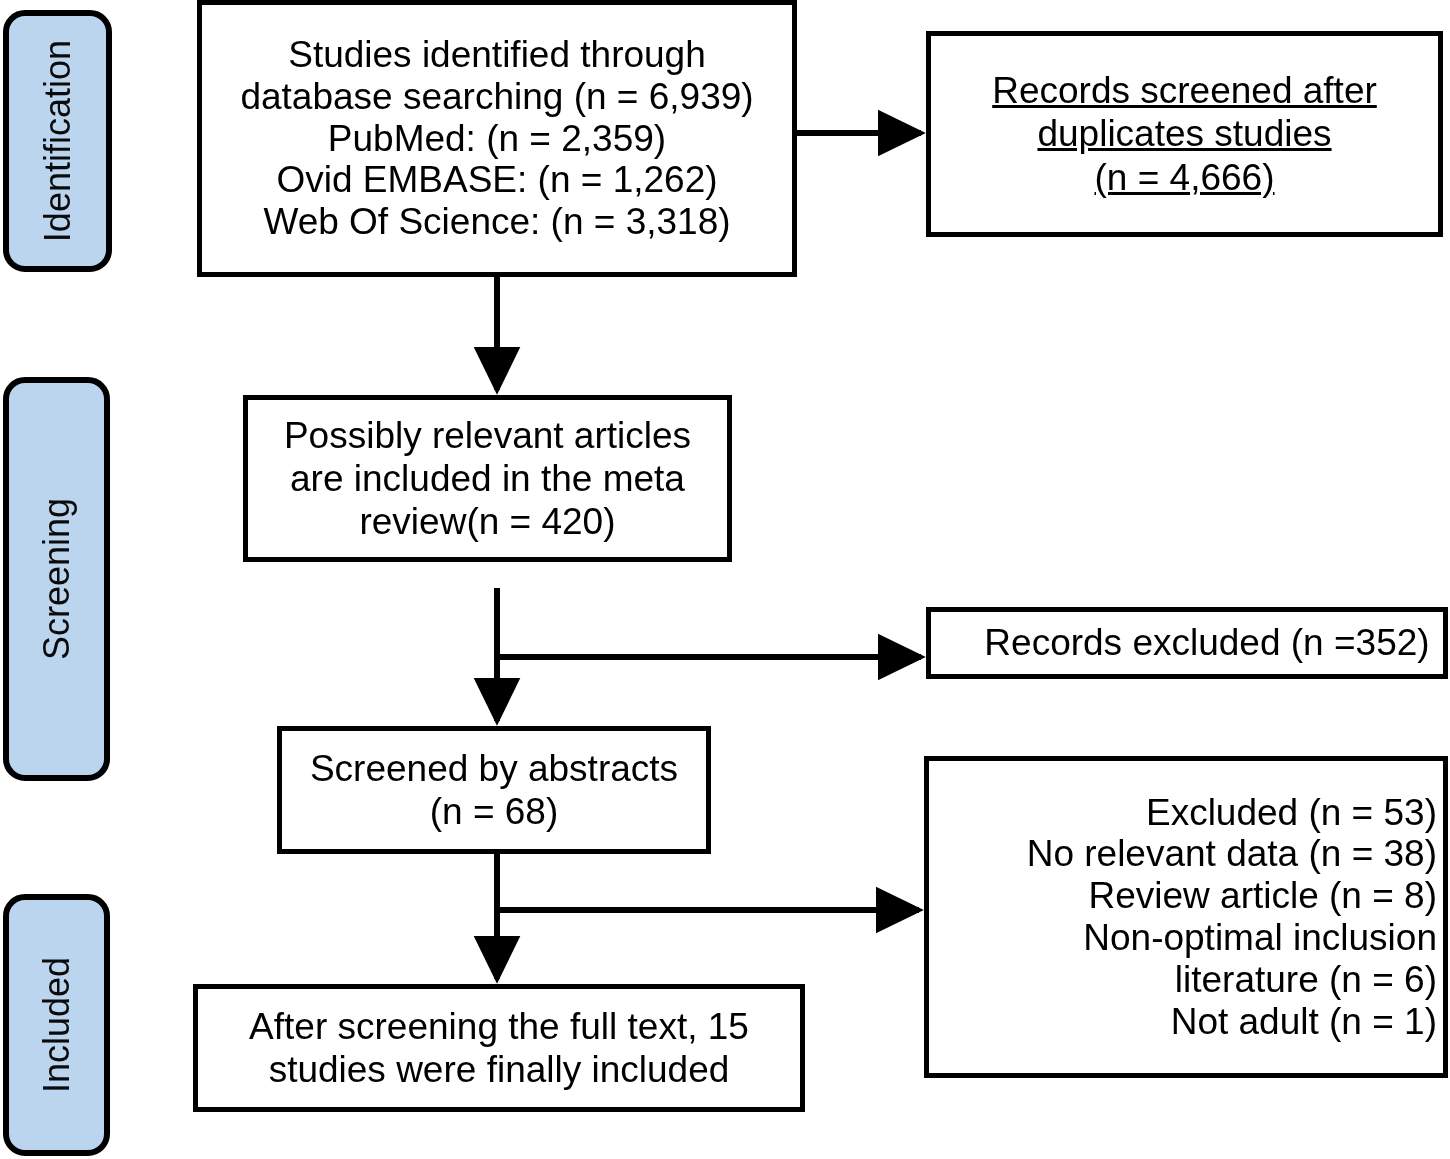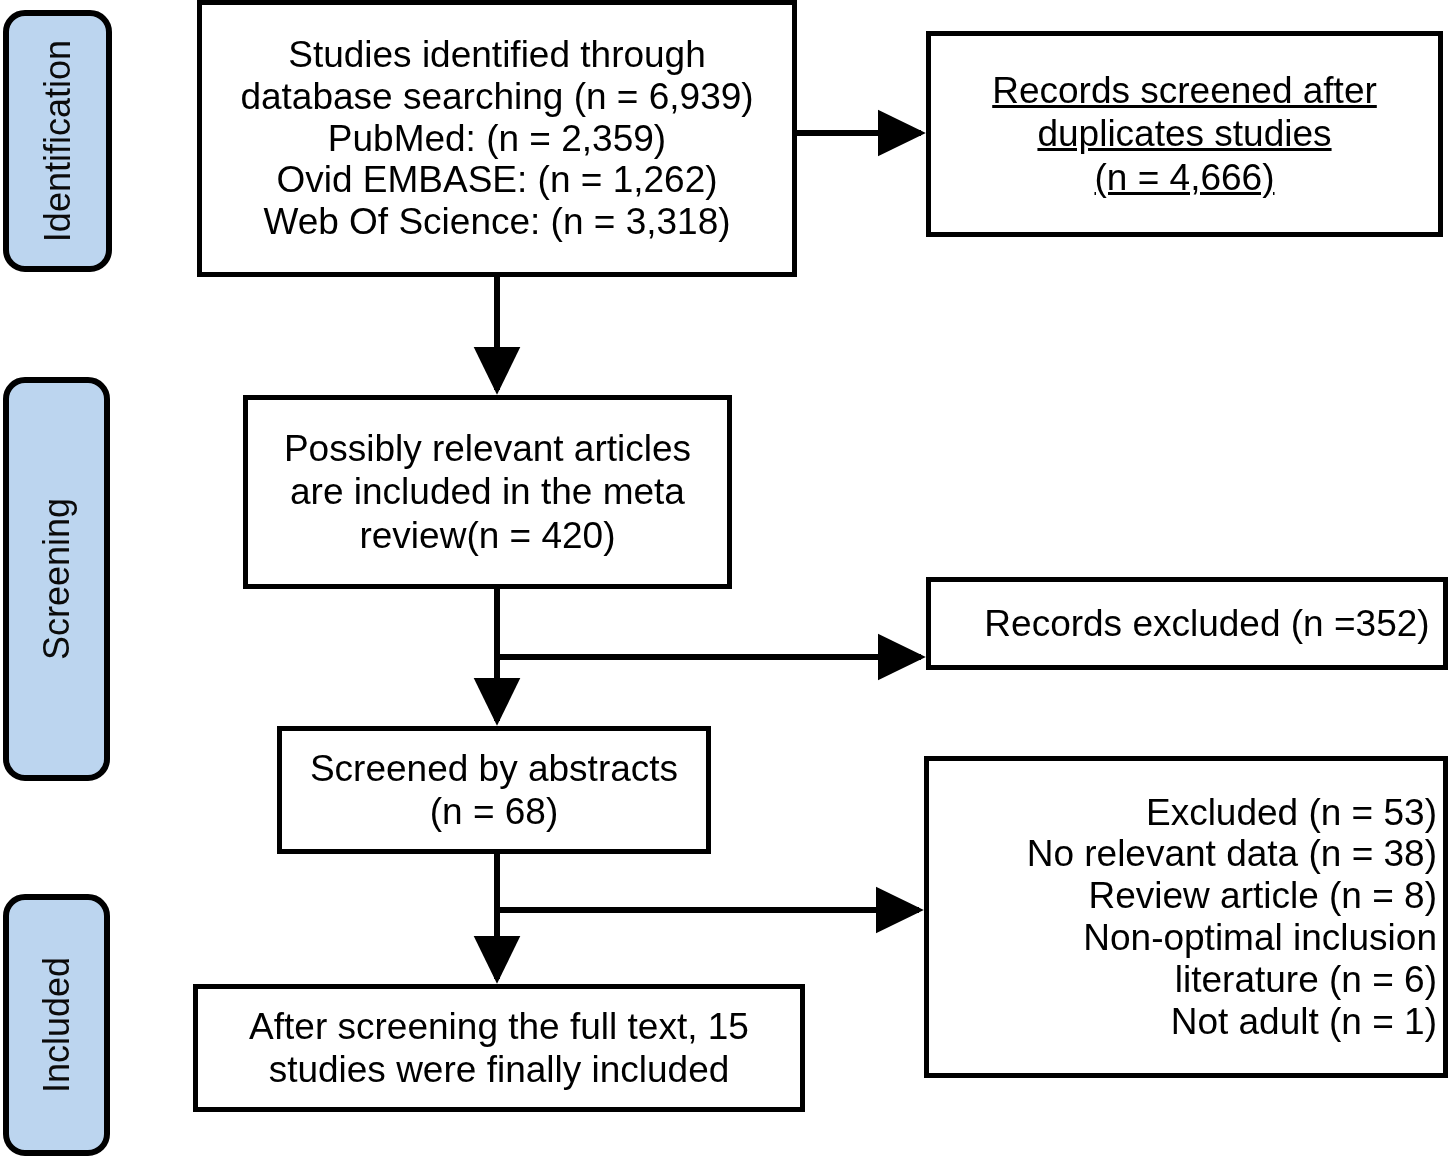--- a/index.html
+++ b/index.html
@@ -125,29 +125,29 @@
   </div>
 
   <div class="fbox" style="left:926px; top:31px; width:517px; height:206px;text-decoration:underline;">
     <div class="lines">
       <span class="ln">Records screened after</span>
       <span class="ln">duplicates studies</span>
       <span class="ln">(n = 4,666)</span>
     </div>
   </div>
 
-  <div class="fbox" style="left:243px; top:395px; width:489px; height:194px;">
+  <div class="fbox" style="left:243px; top:395px; width:489px; height:167px;">
     <div class="lines">
       <span class="ln">Possibly relevant articles</span>
       <span class="ln">are included in the meta</span>
       <span class="ln">review(n = 420)</span>
     </div>
   </div>
 
-  <div class="fbox" style="left:926px; top:577px; width:522px; height:93px;padding-left:40px;">
+  <div class="fbox" style="left:926px; top:607px; width:522px; height:72px;padding-left:40px;">
     <div class="lines">
       <span class="ln">Records excluded (n =352)</span>
     </div>
   </div>
 
   <div class="fbox" style="left:277px; top:726px; width:434px; height:128px;">
     <div class="lines">
       <span class="ln">Screened by abstracts</span>
       <span class="ln">(n = 68)</span>
     </div>

